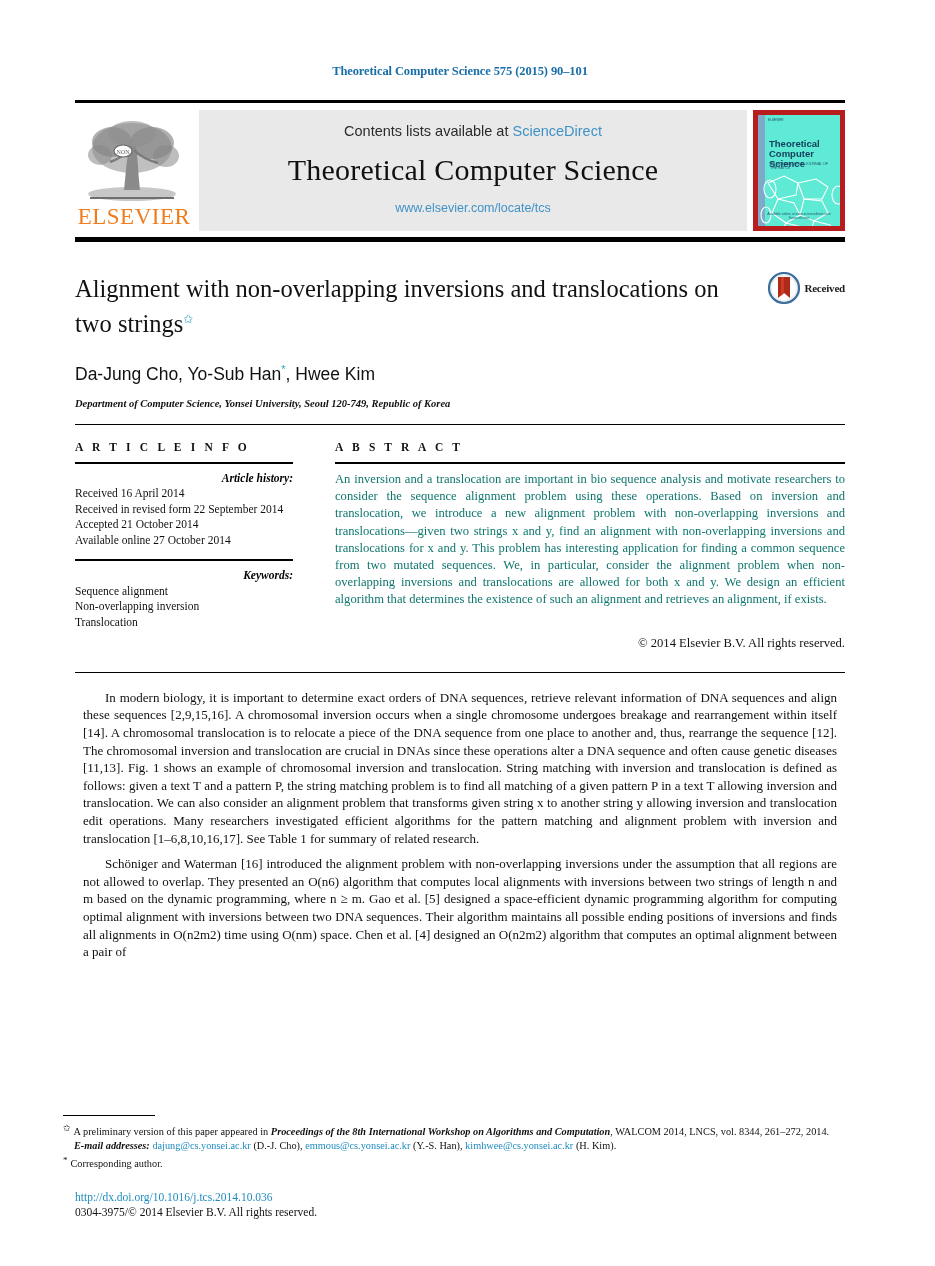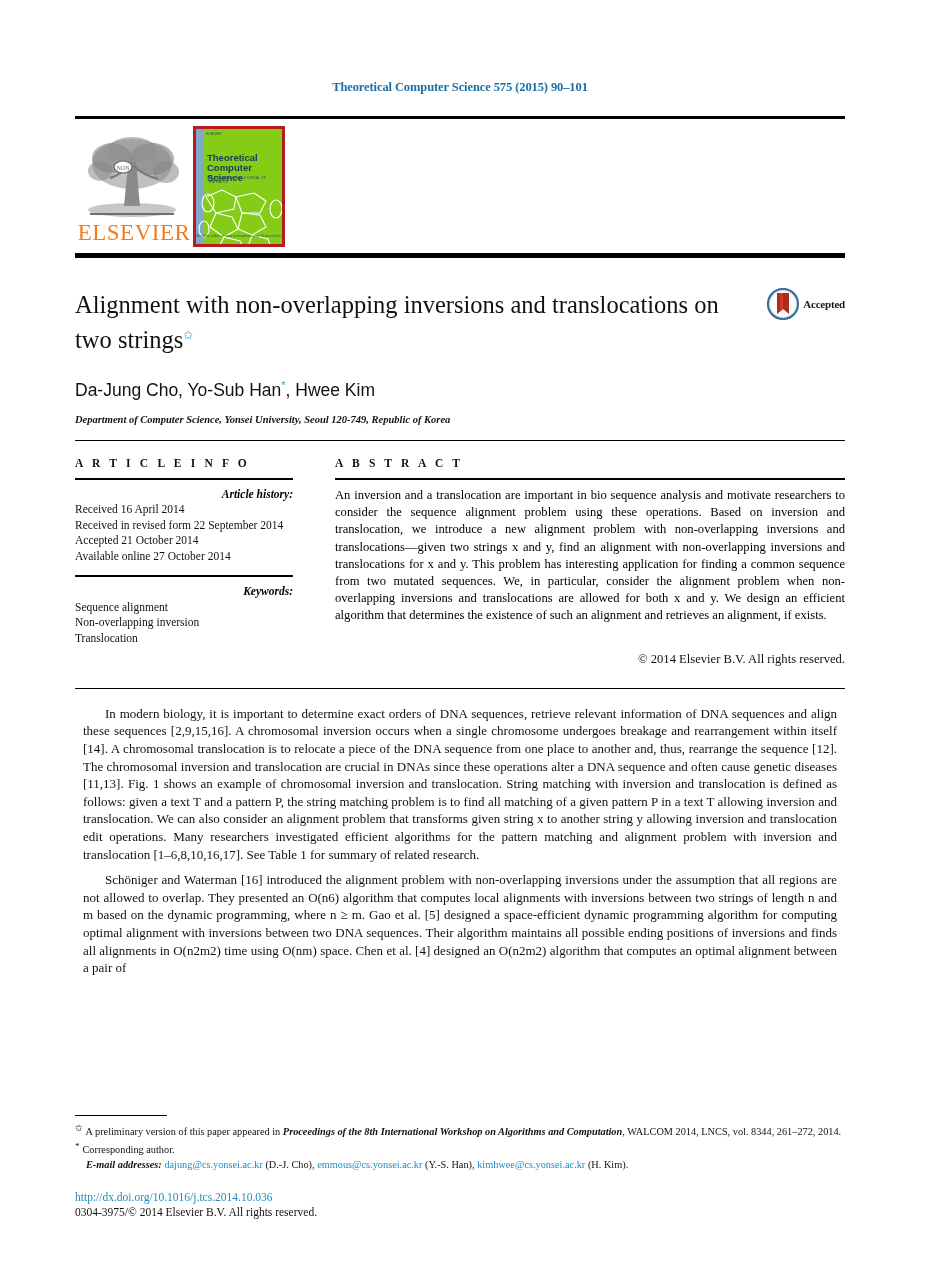--- a/index.html
+++ b/index.html
@@ -13,21 +13,21 @@
     font-family: "Liberation Serif", serif;
     color: #000;
     position: relative;
     overflow: hidden;
   }
   .page {
     width: 920px;
     height: 1266px;
     position: relative;
     box-sizing: border-box;
-    padding: 16px 75px;
+    padding: 0 75px;
   }
 
   
   .runninghead {
     text-align: center;
     color: #1a6ea8;
     font-family: "Liberation Serif", serif;
     font-weight: bold;
     font-size: 12.5px;
     letter-spacing: -0.1px;
@@ -90,22 +90,22 @@
     letter-spacing: 0.2px;
   }
   .journal-url {
     font-family: "Liberation Sans", sans-serif;
     font-size: 12.5px;
     color: #3f92c7;
   }
   .cover {
     width: 92px;
     flex: 0 0 92px;
-    background: #84cc16;
-    border: 3px solid #b91c1c;
+    background: #5eead4;
+    border: 5px solid #b91c1c;
     box-sizing: border-box;
     position: relative;
     overflow: hidden;
   }
   .cover-bar {
     position: absolute; left: 0; top: 0; bottom: 0;
     width: 7px; background: #7fa8c9;
   }
   .cover-title {
     position: absolute;
@@ -240,21 +240,21 @@
     font-family: "Liberation Serif", serif;
     font-size: 11.5px;
     line-height: 15.5px;
     color: #111;
   }
   .abstract-text {
     font-family: "Liberation Serif", serif;
     font-size: 12.6px;
     line-height: 17.2px;
     text-align: justify;
-    color: #000000;
+    color: #0f766e;
   }
   .copyright {
     font-family: "Liberation Serif", serif;
     font-size: 12.6px;
     line-height: 17.2px;
     text-align: right;
     margin-top: 26px;
     color: #111;
   }
   .infoabs-rule-bot {
@@ -278,21 +278,21 @@
     color: #111;
     text-indent: 22px;
   }
   .body-p + .body-p { margin-top: 0; }
   .p-first { margin-top: 16px; }
   i { font-style: italic; }
 
   
   .footnotes {
     position: absolute;
-    left: 75px;
+    left: 63px;
     right: 75px;
     bottom: 94px;
   }
   .fn-rule {
     border-top: 1.6px solid #000;
     width: 92px;
     margin-bottom: 5px;
   }
   .fn {
     font-family: "Liberation Serif", serif;
@@ -352,20 +352,27 @@
           <path d="M48 32 C56 40 64 43 72 45" stroke="#7a7a7a" stroke-width="2.4" fill="none"></path>
           <ellipse cx="37" cy="33" rx="9" ry="6" fill="#fdfdfd" stroke="#6a6a6a" stroke-width="1.2"></ellipse>
           <text x="37" y="36" font-size="6" fill="#6a6a6a" text-anchor="middle" font-family="Liberation Serif, serif">NON</text>
           <ellipse cx="46" cy="76" rx="44" ry="7" fill="#8f8f8f" opacity="0.5"></ellipse>
           <rect x="4" y="79" width="84" height="2" fill="#6f6f6f"></rect>
         </g>
       </svg>
       <div class="elsevier-word">ELSEVIER</div>
     </div>
 
+    <div class="journal-band">
+      <div class="contents-line">
+        <span>Contents lists available at </span><span class="sd">ScienceDirect</span>
+      </div>
+      <div class="journal-title">Theoretical Computer Science</div>
+      <div class="journal-url">www.elsevier.com/locate/tcs</div>
+    </div>
 
     <div class="cover">
       <div class="cover-bar"></div>
       <div class="cover-els">ELSEVIER</div>
       <div class="cover-title">
         <div>Theoretical</div>
         <div>Computer Science</div>
       </div>
       <div class="cover-sub">AN INTERNATIONAL JOURNAL OF THE EATCS</div>
       <svg width="92" height="120" viewBox="0 0 92 120" style="position:absolute;left:0;top:28px;">
@@ -388,21 +395,21 @@
   <div class="titleblock">
     <h1 class="paper-title"><span>Alignment with non-overlapping inversions and translocations on two strings</span><span class="title-star">✩</span></h1>
 
     <div class="crossmark">
       <svg width="32" height="32" viewBox="0 0 32 32">
         <circle cx="16" cy="16" r="15" fill="#f0f0f0" stroke="#3b6f9e" stroke-width="2.2"></circle>
         <circle cx="16" cy="16" r="12" fill="#ffffff"></circle>
         <path d="M10 5 L22 5 L22 26 L16 21 L10 26 Z" fill="#b02a1a"></path>
         <path d="M13 5 L13 24 L16 21.5 L16 5 Z" fill="#d8432c" opacity="0.7"></path>
       </svg>
-      <span class="crossmark-word">Accepted</span>
+      <span class="crossmark-word">Received</span>
     </div>
 
     <div class="authors"><span>Da-Jung Cho, Yo-Sub Han</span><span class="corr">*</span><span>, Hwee Kim</span></div>
 
     <div class="affiliation">Department of Computer Science, Yonsei University, Seoul 120-749, Republic of Korea</div>
   </div>
 
   <div class="infoabs-rule-top"></div>
 
   <div class="infoabs">
@@ -434,32 +441,32 @@
 
 
   <p class="body-p p-first">In modern biology, it is important to determine exact orders of DNA sequences, retrieve relevant information of DNA sequences and align these sequences [2,9,15,16]. A chromosomal inversion occurs when a single chromosome undergoes breakage and rearrangement within itself [14]. A chromosomal translocation is to relocate a piece of the DNA sequence from one place to another and, thus, rearrange the sequence [12]. The chromosomal inversion and translocation are crucial in DNAs since these operations alter a DNA sequence and often cause genetic diseases [11,13]. Fig. 1 shows an example of chromosomal inversion and translocation. String matching with inversion and translocation is defined as follows: given a text T and a pattern P, the string matching problem is to find all matching of a given pattern P in a text T allowing inversion and translocation. We can also consider an alignment problem that transforms given string x to another string y allowing inversion and translocation edit operations. Many researchers investigated efficient algorithms for the pattern matching and alignment problem with inversion and translocation [1–6,8,10,16,17]. See Table 1 for summary of related research.</p>
   <p class="body-p">Schöniger and Waterman [16] introduced the alignment problem with non-overlapping inversions under the assumption that all regions are not allowed to overlap. They presented an O(n6) algorithm that computes local alignments with inversions between two strings of length n and m based on the dynamic programming, where n ≥ m. Gao et al. [5] designed a space-efficient dynamic programming algorithm for computing optimal alignment with inversions between two DNA sequences. Their algorithm maintains all possible ending positions of inversions and finds all alignments in O(n2m2) time using O(nm) space. Chen et al. [4] designed an O(n2m2) algorithm that computes an optimal alignment between a pair of</p>
 
   <div class="footnotes">
     <div class="fn-rule"></div>
     <div class="fn">
       <span class="fn-mark">✩</span><span>A preliminary version of this paper appeared in </span><i>Proceedings of the 8th International Workshop on Algorithms and Computation</i><span>, WALCOM 2014, LNCS, vol. 8344, 261–272, 2014.</span>
     </div>
-    <div class="fn">
-      <span class="fn-mark">*</span><span>Corresponding author.</span>
-    </div>
     <div class="fn fn-indent">
       <i>E-mail addresses:</i>
       <span class="emails">dajung@cs.yonsei.ac.kr</span>
       <span>(D.-J. Cho),</span>
       <span class="emails">emmous@cs.yonsei.ac.kr</span>
       <span>(Y.-S. Han),</span>
       <span class="emails">kimhwee@cs.yonsei.ac.kr</span>
       <span>(H. Kim).</span>
     </div>
+    <div class="fn">
+      <span class="fn-mark">*</span><span>Corresponding author.</span>
+    </div>
   </div>
 
   <div class="bottomblock">
     <div class="doi">http://dx.doi.org/10.1016/j.tcs.2014.10.036</div>
     <div class="issn">0304-3975/© 2014 Elsevier B.V. All rights reserved.</div>
   </div>
 
 </div>
 
 </body></html>

